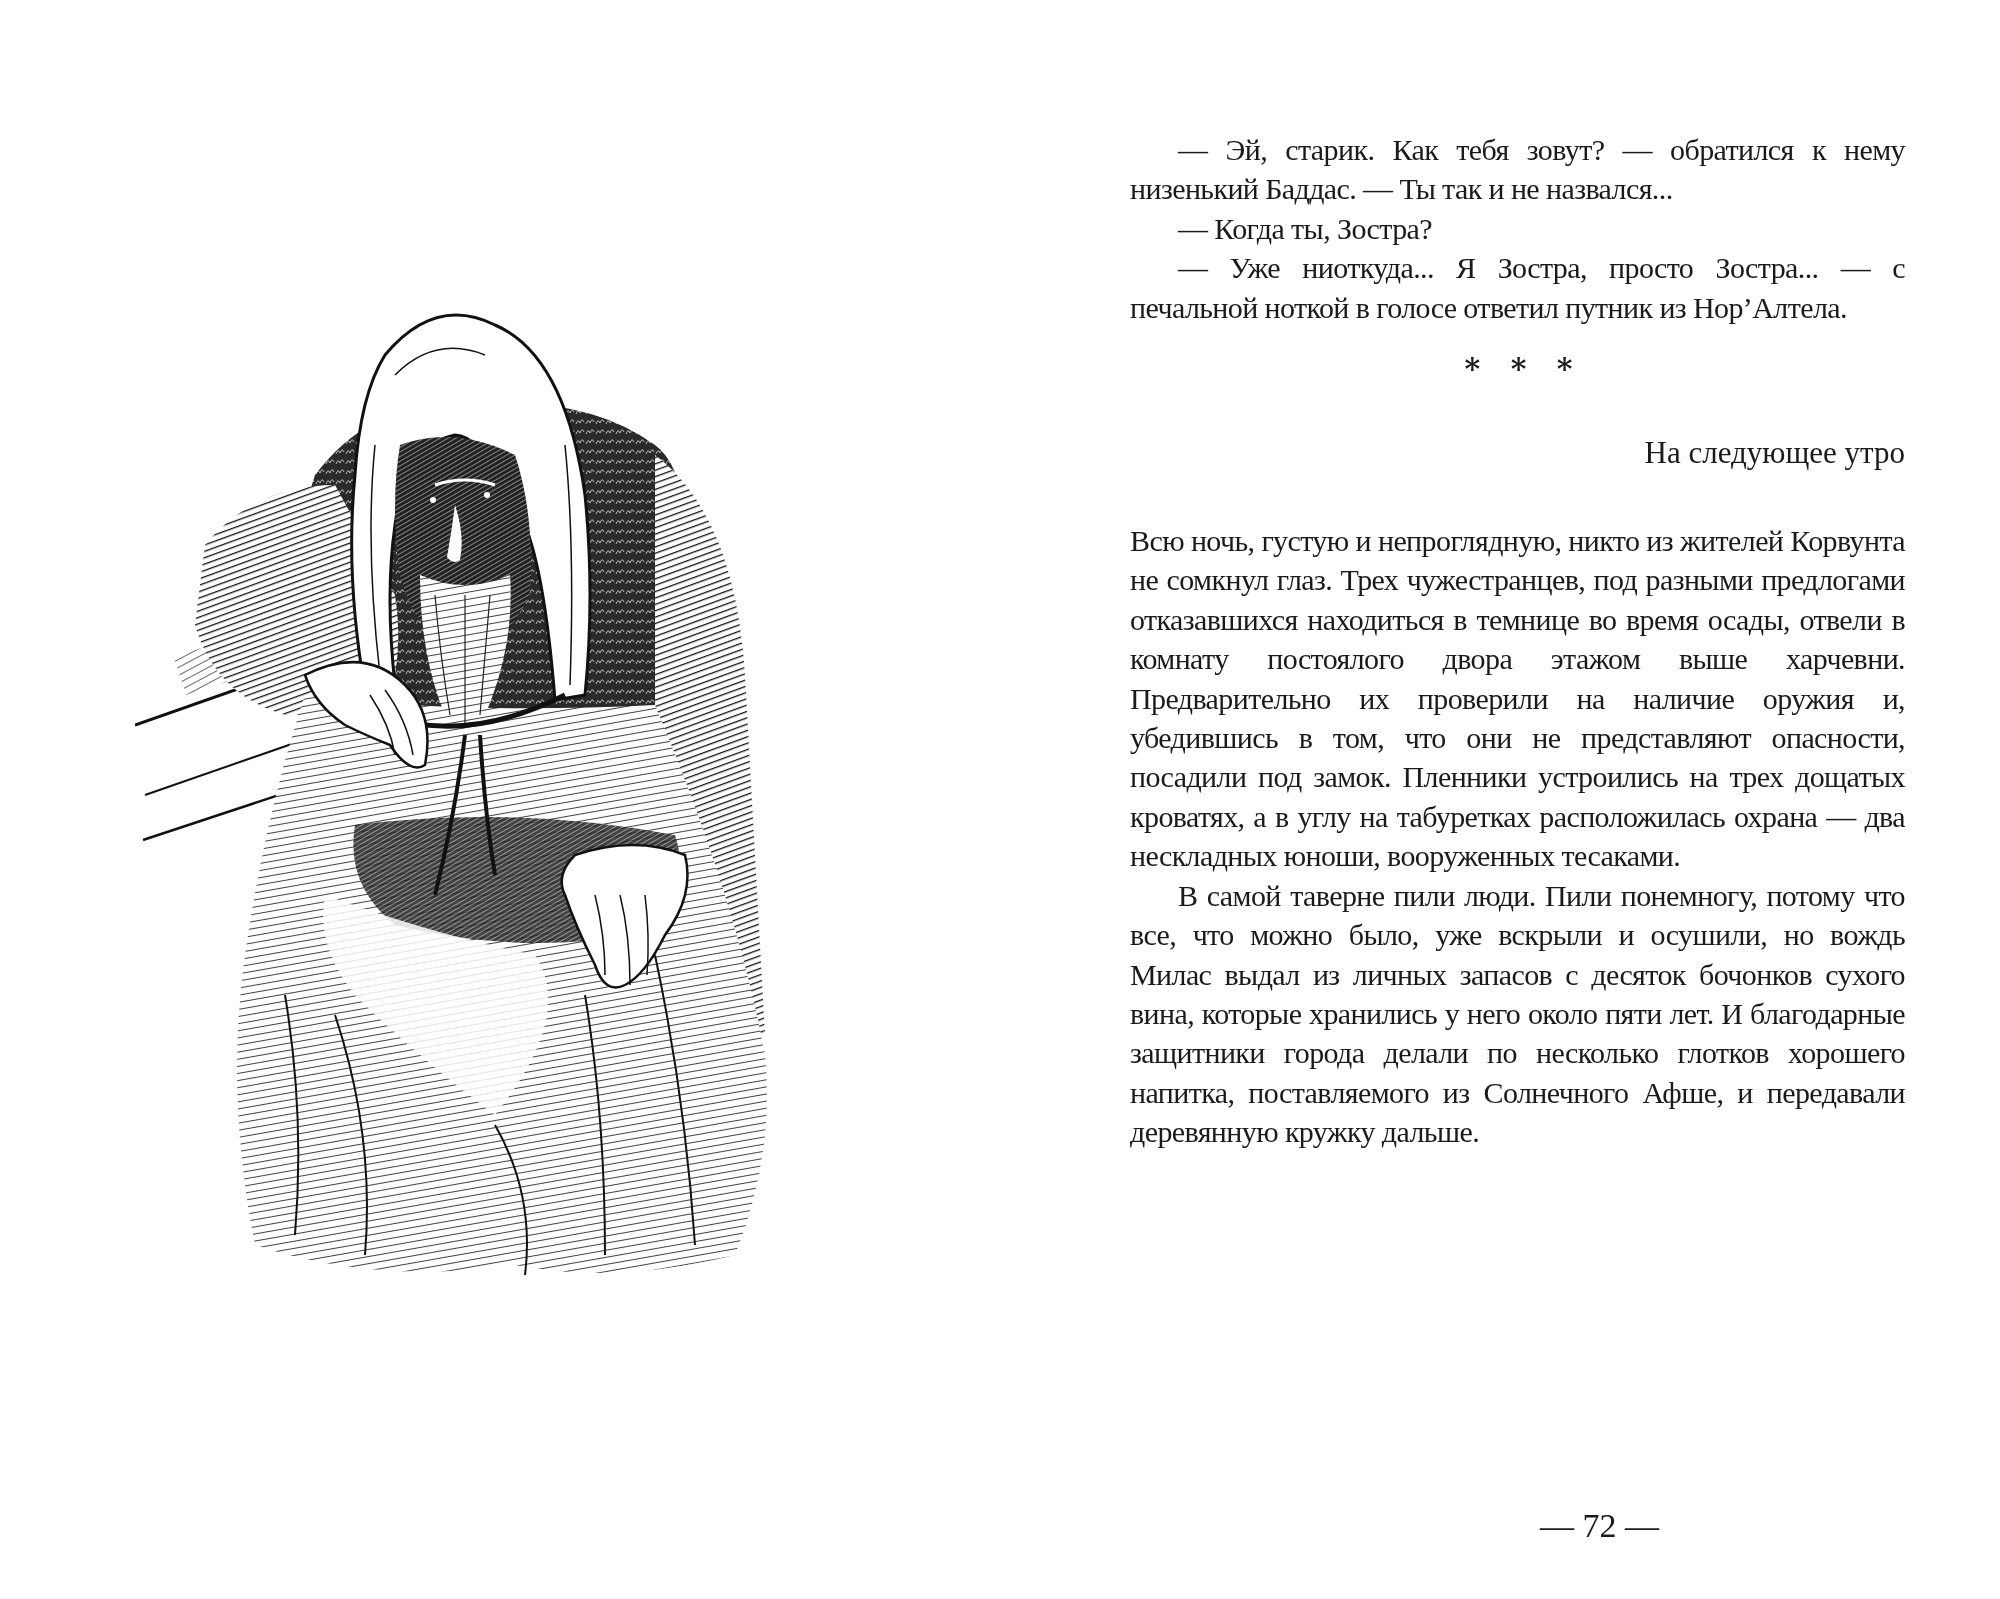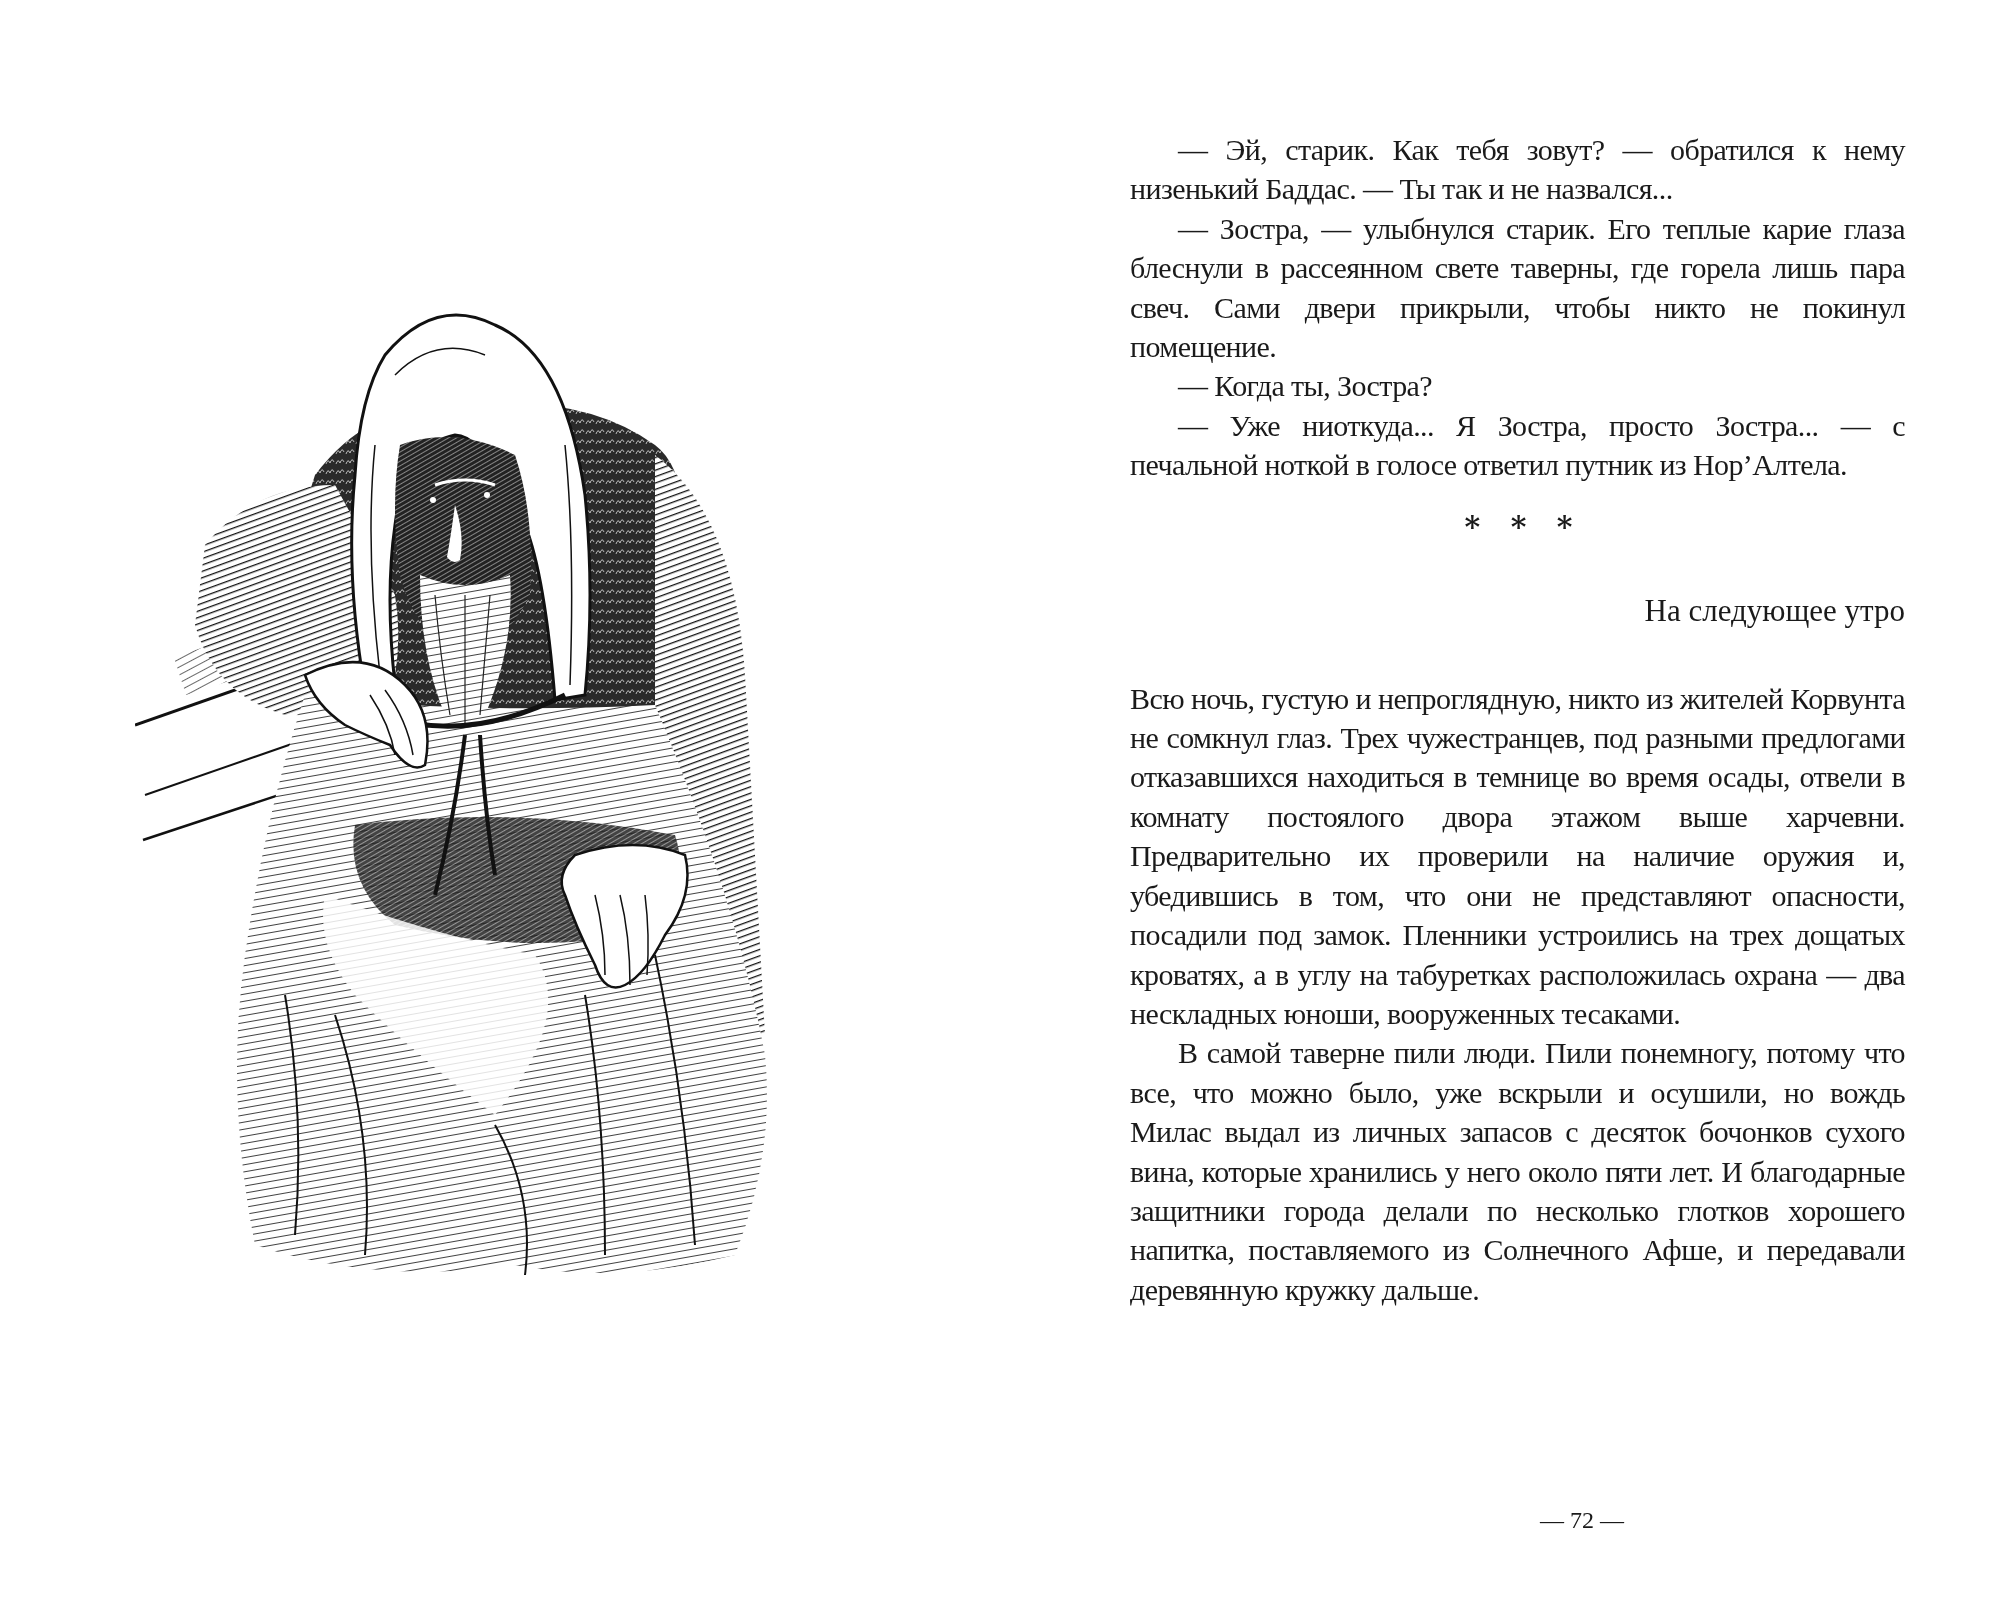--- a/index.html
+++ b/index.html
@@ -27,21 +27,21 @@
     padding-left: 12px;
   }
   .subheading {
     text-align: right; font-family: "Liberation Serif", serif; 
     font-size: 31px; margin-top: 44px; height: 40px; line-height: 40px; letter-spacing: 0;
   }
   .spacer { height: 48px; }
 
   .page-number {
     position: absolute; left: 0; width: 1000px; top: 1507px; padding-left: 540px; box-sizing: border-box;
-    font-family: "Liberation Serif", serif; font-size: 24px; color: #1a1a1a;
+    font-family: "Liberation Serif", serif; font-size: 34px; color: #1a1a1a;
   }
 </style>
 </head>
 <body>
 
 <div class="spread">
 
   <div class="page-left">
     <div class="illustration">
       <svg viewBox="0 0 640 1010" xmlns="http://www.w3.org/2000/svg">
@@ -125,21 +125,20 @@
           <path d="M485 600 Q495 640 495 690"></path>
           <path d="M510 600 Q515 640 512 680"></path>
         </g>
       </svg>
     </div>
   </div>
 
   <div class="page-right">
     <div class="text-block">
       <p class="indent">— Эй, старик. Как тебя зовут? — обратился к нему низенький Баддас. — Ты так и не назвался...</p>
-      <p class="indent">— Зостра, — улыбнулся старик. Его теплые карие глаза блеснули в рассеянном свете таверны, где горела лишь пара свеч. Сами двери прикрыли, чтобы никто не покинул помещение.</p>
       <p class="indent">— Когда ты, Зостра?</p>
       <p class="indent">— Уже ниоткуда... Я Зостра, просто Зостра... — с печальной ноткой в голосе ответил путник из Нор’Алтела.</p>
 
       <div class="separator">* * *</div>
       <div class="subheading">На следующее утро</div>
       <div class="spacer"></div>
 
       <p class="noindent">Всю ночь, густую и непроглядную, никто из жителей Корвунта не сомкнул глаз. Трех чужестранцев, под разными предлогами отказавшихся находиться в темнице во время осады, отвели в комнату постоялого двора этажом выше харчевни. Предварительно их проверили на наличие оружия и, убедившись в том, что они не представляют опасности, посадили под замок. Пленники устроились на трех дощатых кроватях, а в углу на табуретках расположилась охрана — два нескладных юноши, вооруженных тесаками.</p>
       <p class="indent">В самой таверне пили люди. Пили понемногу, потому что все, что можно было, уже вскрыли и осушили, но вождь Милас выдал из личных запасов с десяток бочонков сухого вина, которые хранились у него около пяти лет. И благодарные защитники города делали по несколько глотков хорошего напитка, поставляемого из Солнечного Афше, и передавали деревянную кружку дальше.</p>
     </div>

